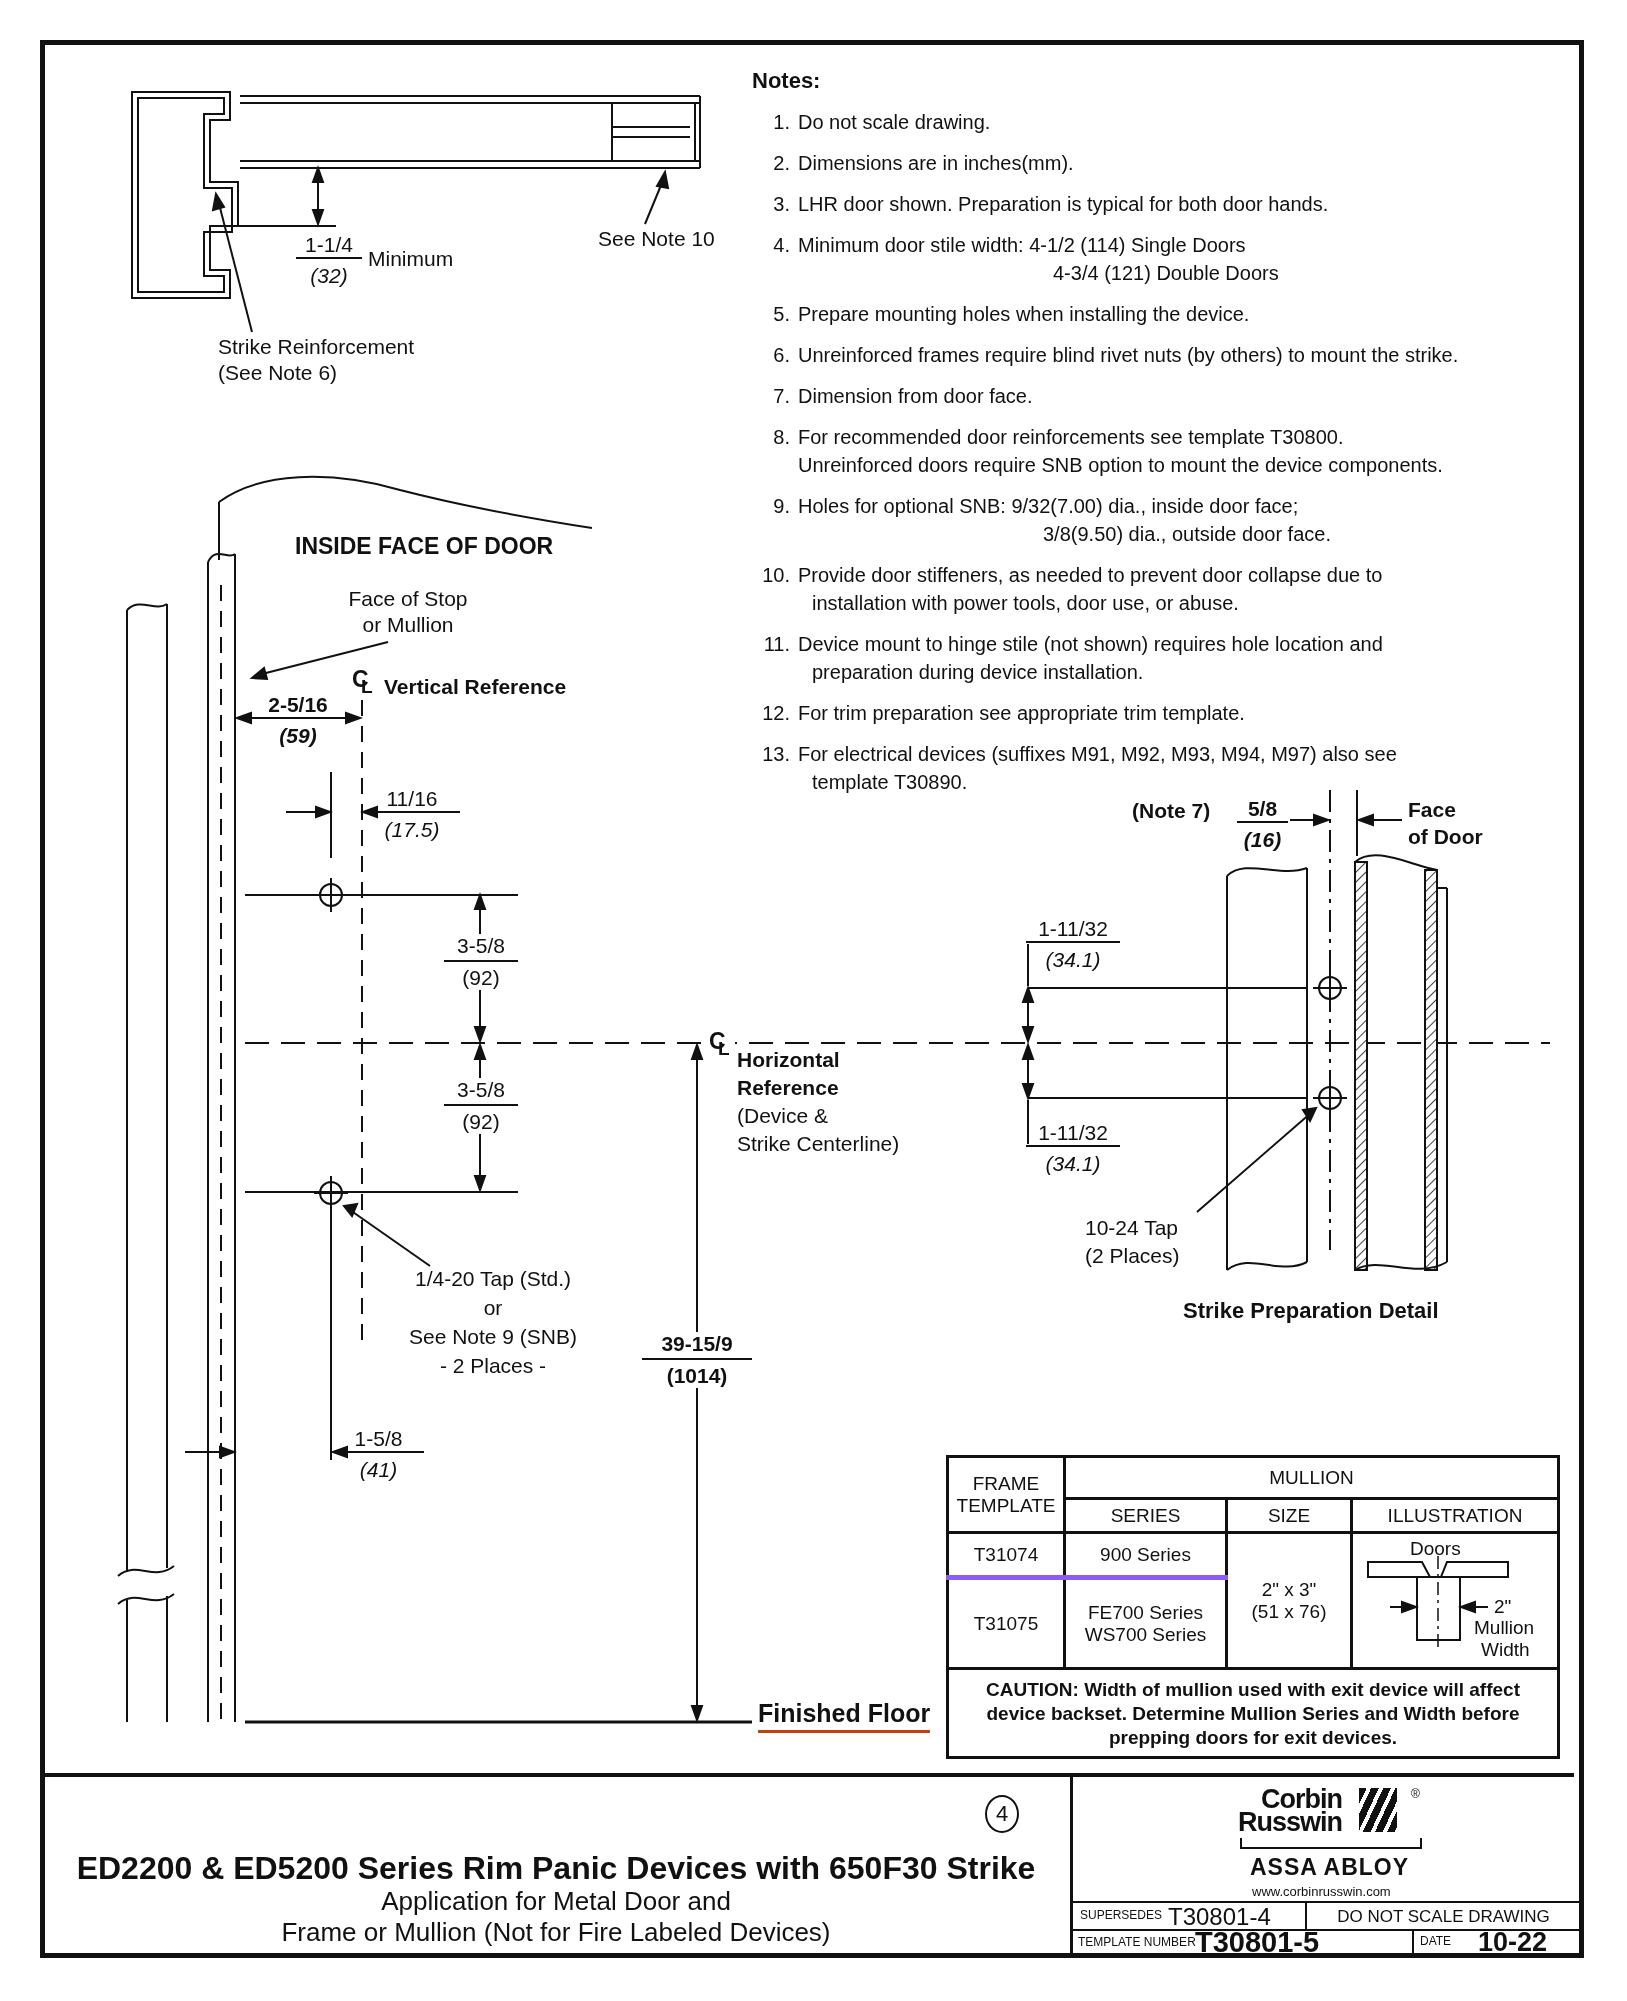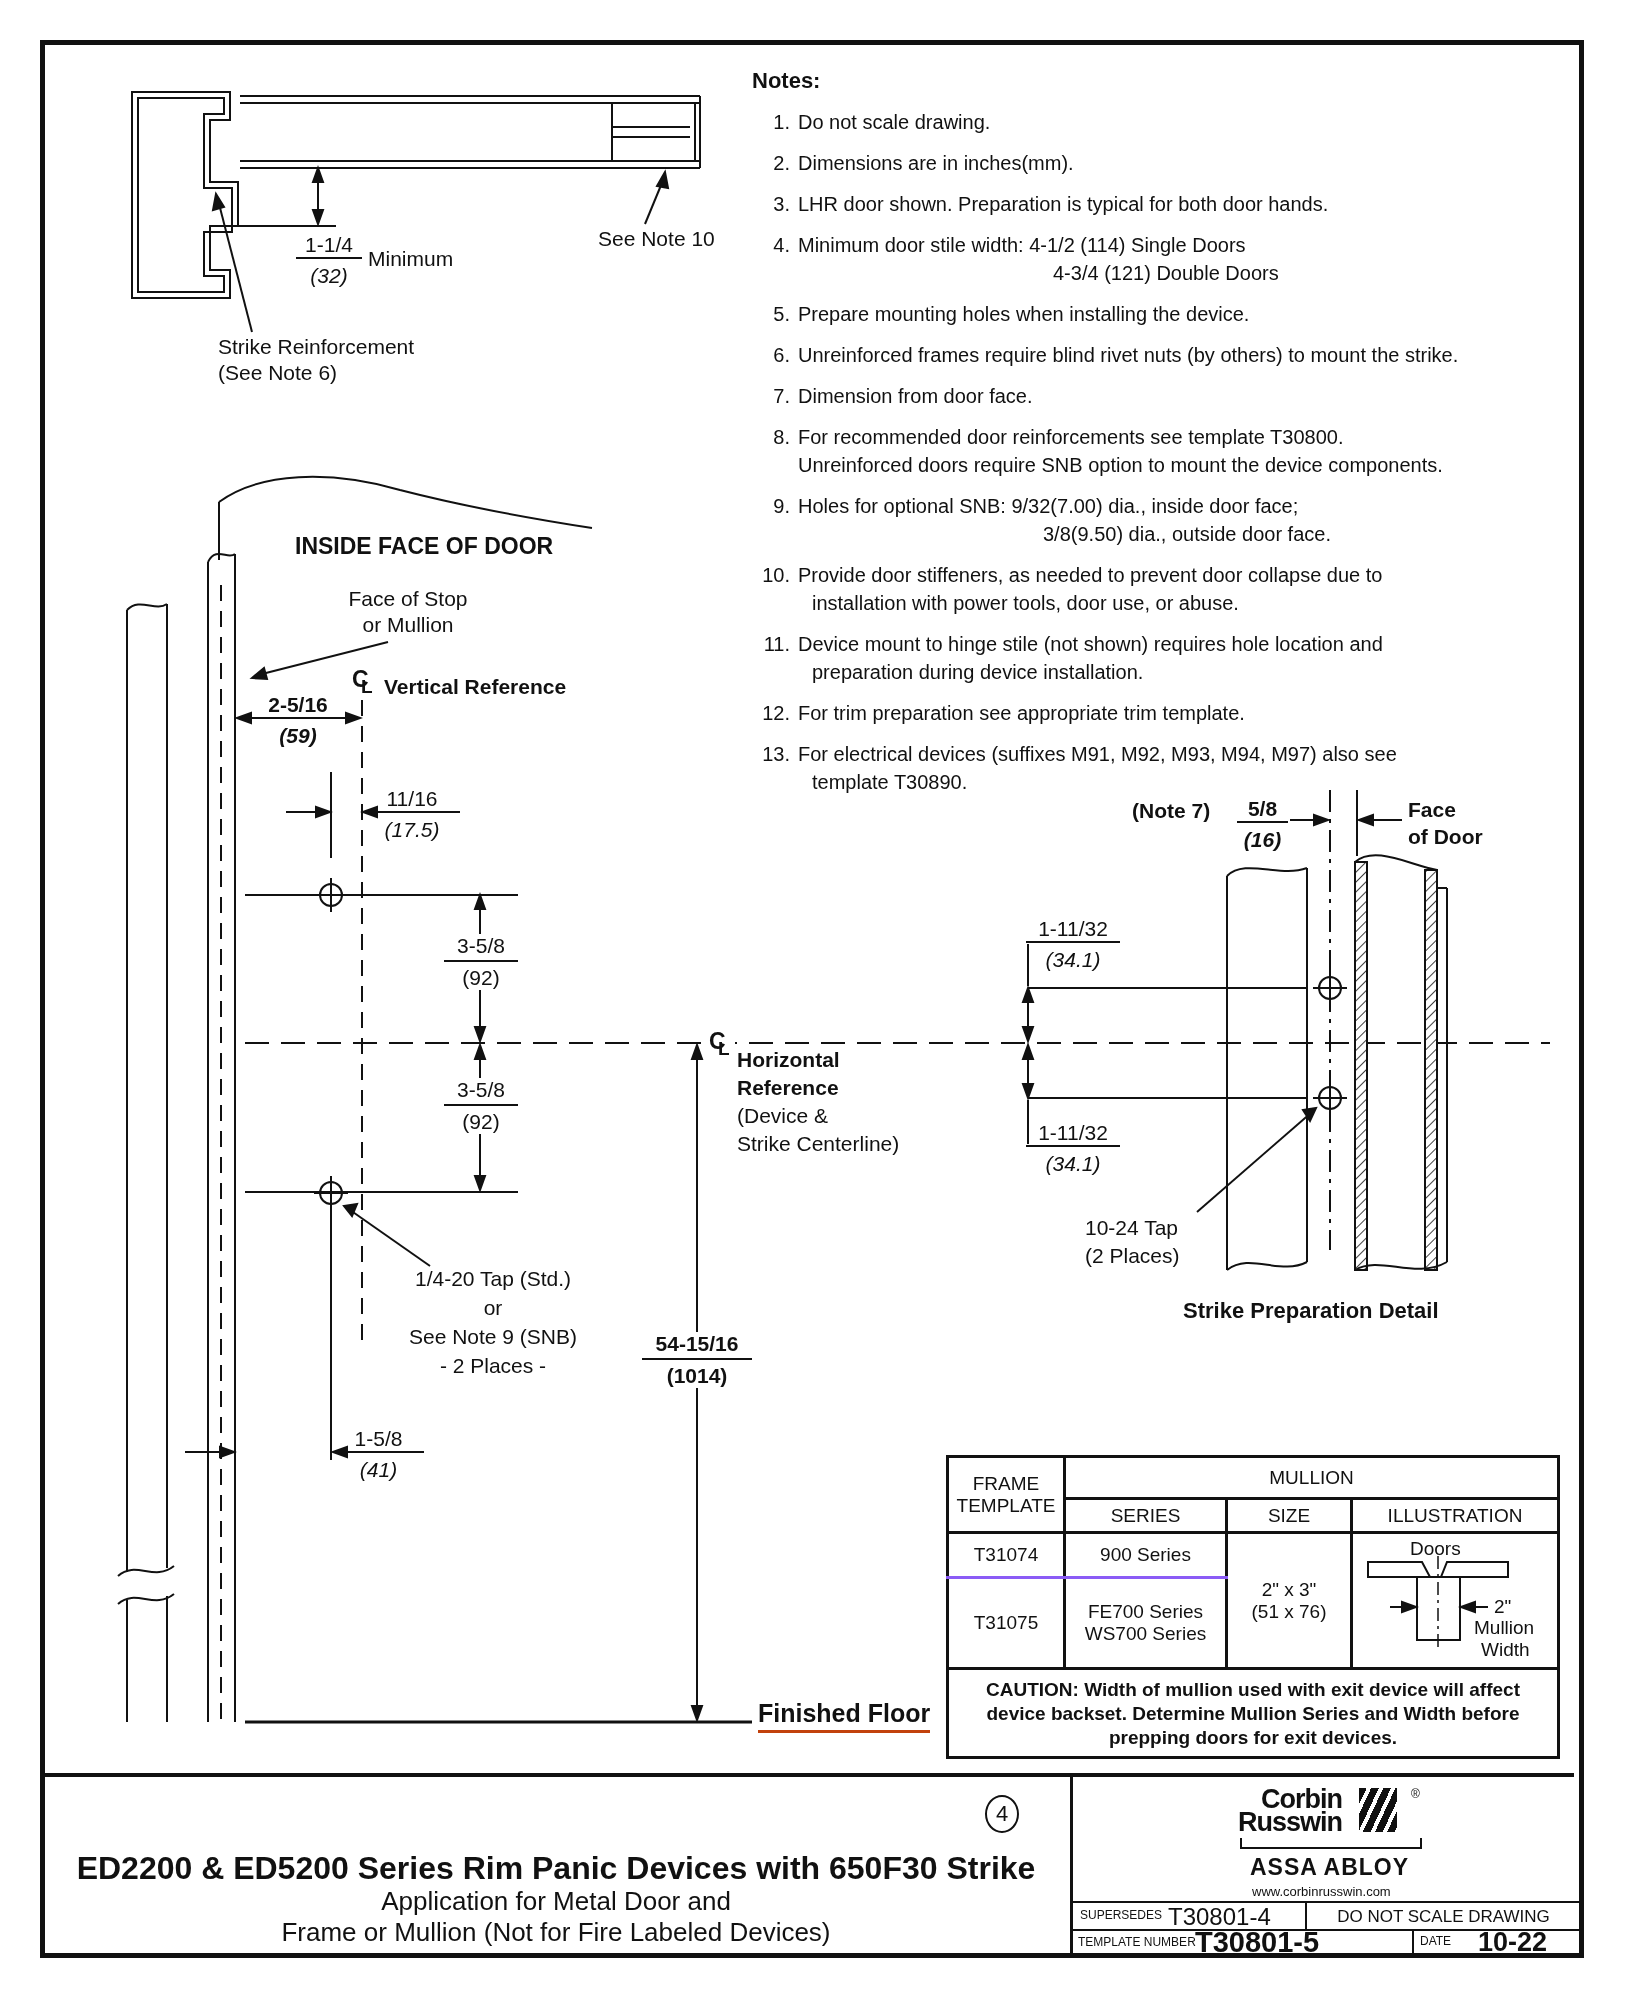--- a/index.html
+++ b/index.html
@@ -25,21 +25,21 @@
   .wbg{background:#fff;}
   
   .notes{position:absolute;left:748px;top:108px;width:810px;font-size:20px;line-height:28px;}
   .note{display:flex;margin-bottom:13px;}
   .note-num{flex:none;width:42px;text-align:right;padding-right:8px;}
   .note-title{position:absolute;left:752px;top:68px;font-size:22px;font-weight:bold;}
   
   .mtable{position:absolute;left:946px;top:1455px;border-collapse:collapse;table-layout:fixed;
           font-size:19px;text-align:center;}
   .mtable td{border:3px solid #111;padding:0;}
-  .mtable .thin{border-bottom:3px solid #8b5cf6;}
+  .mtable .thin{border-bottom:5px solid #8b5cf6;}
   
   .tline{position:absolute;background:#111;}
   .circ4{position:absolute;left:985px;top:1795px;width:30px;height:34px;border:2px solid #111;
          border-radius:50%;text-align:center;font-size:22px;line-height:34px;}
   .titles{position:absolute;left:50px;top:1850px;width:1012px;text-align:center;}
   .titles .t1{font-size:32px;font-weight:bold;line-height:36px;}
   .titles .t2{font-size:26px;line-height:31px;}
   .logo-row{position:absolute;left:1238px;top:1788px;display:flex;align-items:flex-start;gap:12px;}
   .logo-txt{text-align:right;font-weight:bold;font-size:27px;line-height:23px;letter-spacing:-1px;}
   .logo-box{width:38px;height:44px;margin-left:5px;
@@ -310,21 +310,21 @@
     <div>(Device &amp;</div>
     <div>Strike Centerline)</div>
   </div>
   <div class="lbl" style="left:398px;top:1264px;width:190px;text-align:center;line-height:29px;">
     <div>1/4-20 Tap (Std.)</div>
     <div>or</div>
     <div>See Note 9 (SNB)</div>
     <div>- 2 Places -</div>
   </div>
   <div class="dim b" style="left:642px;top:1332px;width:110px;">
-    <div class="d-top">54-15/16</div>
+    <div class="d-top">39-15/9</div>
     <div class="d-bot">(1014)</div>
   </div>
   <div class="frac" style="left:333px;top:1426px;width:91px;">
     <div class="f-top">1-5/8</div>
     <div class="f-bot">(41)</div>
   </div>
   <div class="lbl b" style="left:758px;top:1700px;font-size:25px;border-bottom:3px solid #c2410c;padding-bottom:4px;">Finished Floor</div>
 
   <div class="lbl b" style="left:1132px;top:798px;">(Note 7)</div>
   <div class="frac b" style="left:1237px;top:796px;width:51px;">

